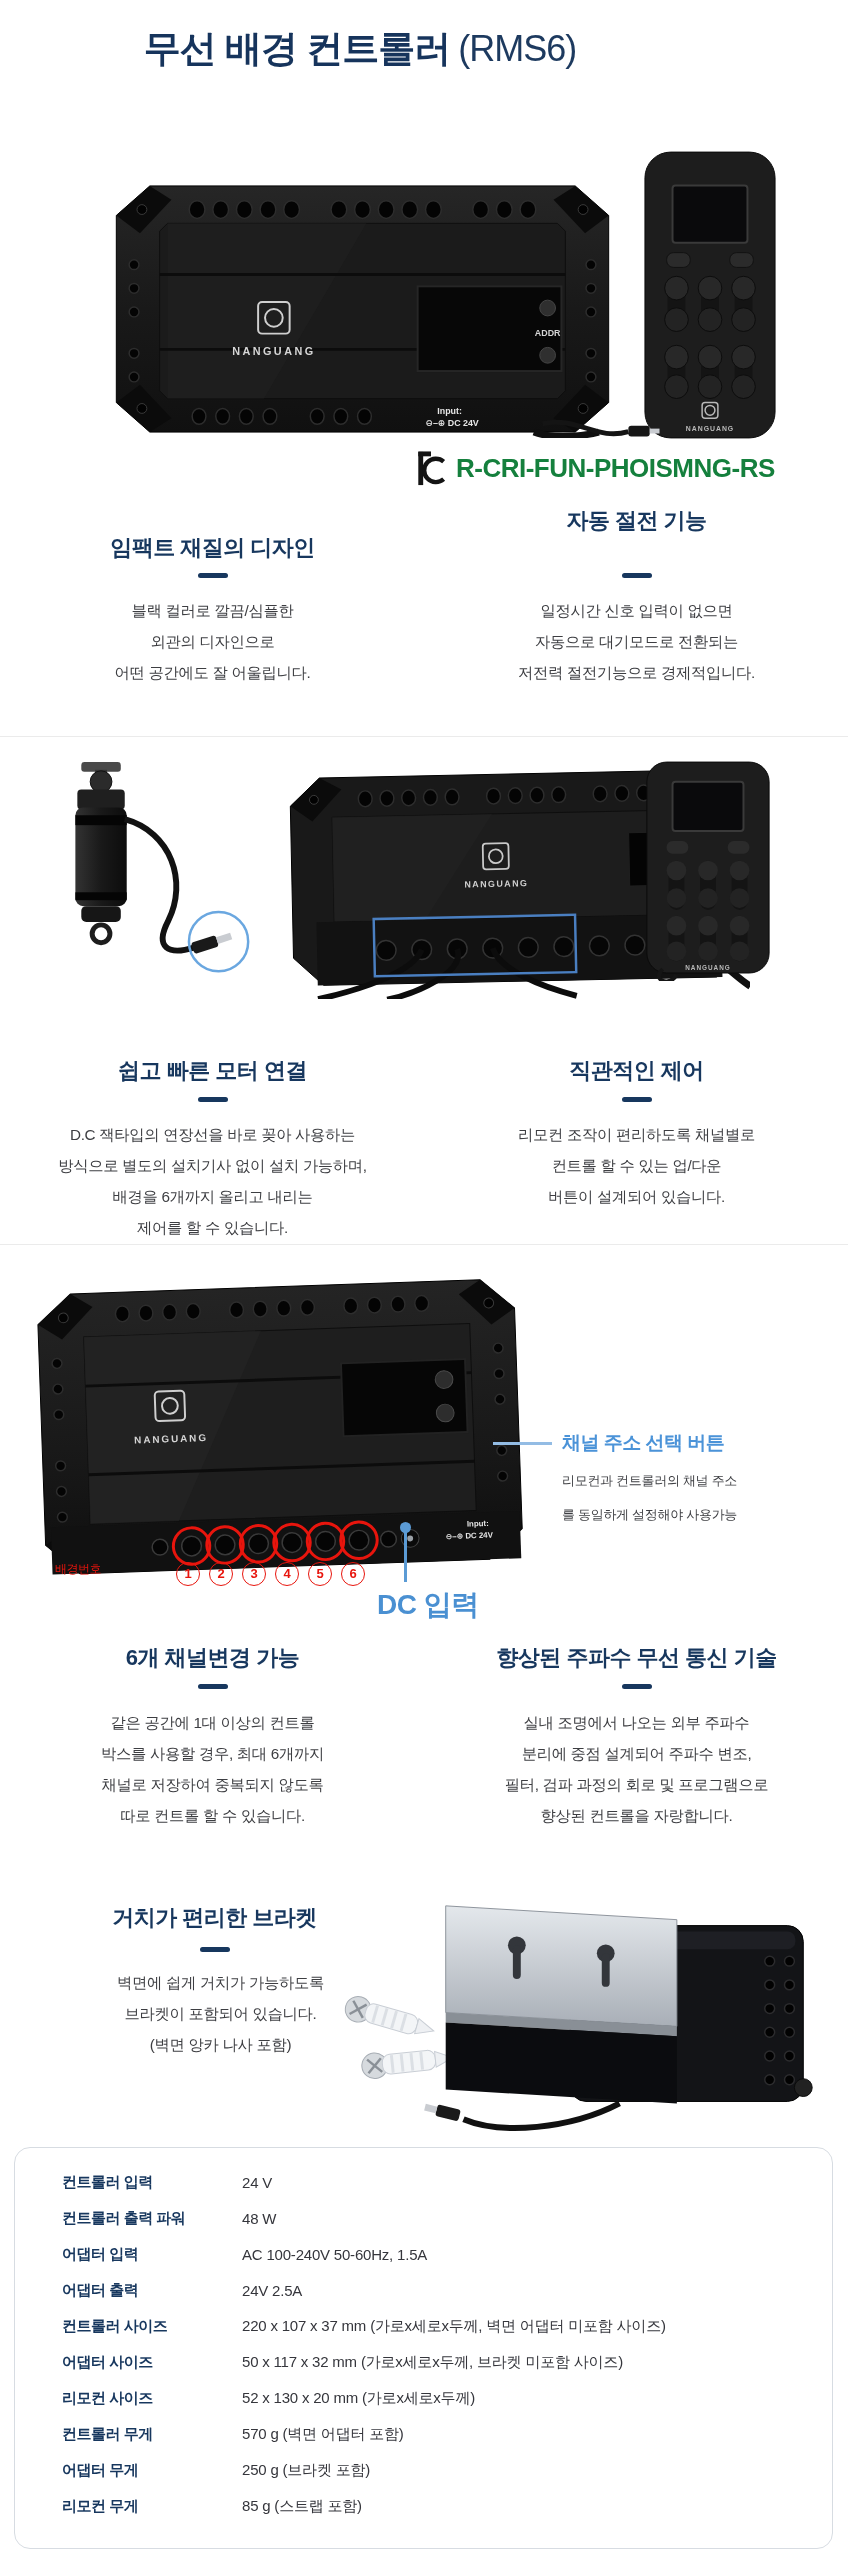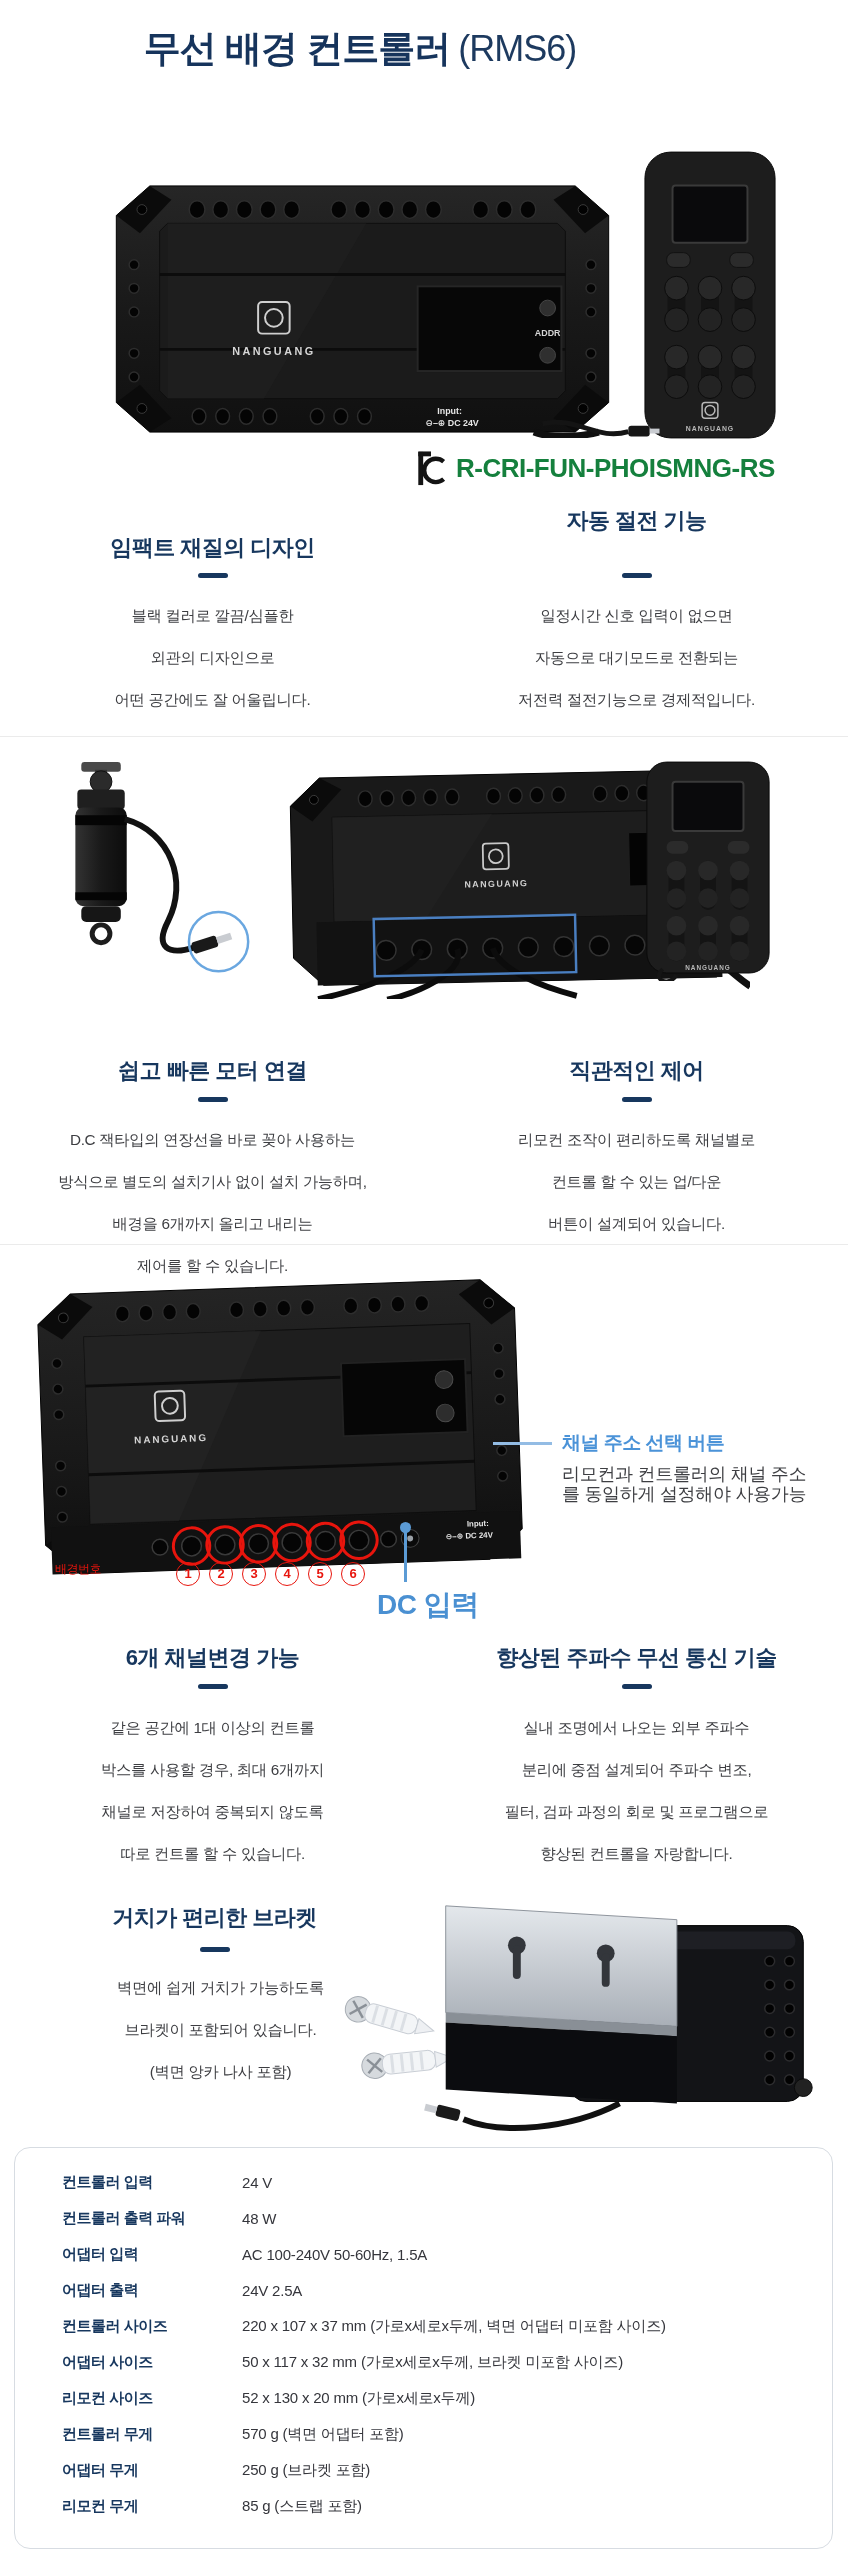--- a/index.html
+++ b/index.html
@@ -7,23 +7,23 @@
   .page{position:relative;width:848px;height:2576px;background:#fff;overflow:hidden;}
   .abs{position:absolute;}
   .title-wrap{left:0;top:24px;width:720px;text-align:center;}
   .title-main{font-size:37px;font-weight:bold;color:#16345c;letter-spacing:-1px;}
   .title-model{font-size:36px;font-weight:normal;color:#1d3a5f;letter-spacing:-1px;margin-left:8px;}
   .cert-text{font-size:26px;font-weight:bold;color:#15803d;letter-spacing:-0.5px;}
   .divider{left:0;width:848px;height:1px;background:#ebebeb;}
   .feat{width:395px;text-align:center;}
   .feat-h{font-size:22px;font-weight:bold;color:#17375e;letter-spacing:-0.5px;}
   .dash{width:30px;height:5px;border-radius:2.5px;background:#17375e;margin:0 auto;}
-  .feat-b{font-size:15.3px;line-height:42px;color:#3d3e42;white-space:pre-line;letter-spacing:-0.3px;}
+  .feat-b{font-size:15.3px;line-height:31px;color:#3d3e42;white-space:pre-line;letter-spacing:-0.3px;}
   .ann-label-blue{font-size:19px;font-weight:bold;color:#4b93d8;letter-spacing:-0.5px;}
-  .ann-body{font-size:18px;line-height:20px;color:#3d3e42;white-space:pre-line;letter-spacing:-0.3px;}
+  .ann-body{font-size:13px;line-height:34px;color:#3d3e42;white-space:pre-line;letter-spacing:-0.3px;}
   .ann-label-red{font-size:12px;font-weight:normal;color:#e8150d;letter-spacing:-0.5px;}
   .ann-label-dc{font-size:28px;font-weight:bold;color:#4a90d2;letter-spacing:-0.5px;}
   .num-row{display:flex;gap:9px;}
   .circle-num{display:inline-block;width:22px;height:22px;border:1.5px solid #e8150d;border-radius:50%;
     color:#e8150d;font-size:13px;font-weight:bold;line-height:22px;text-align:center;}
   .hline-blue{height:2.5px;background:#93bce4;}
   .vline-blue{width:2.5px;background:#5b9bd5;}
   .dot-blue{width:11px;height:11px;border-radius:50%;background:#5b9bd5;}
   .spec-table{left:14px;top:2147px;width:819px;border:1px solid #d7dce2;border-radius:16px;
     padding:16px 0 24px 0;background:#fff;box-sizing:border-box;}

